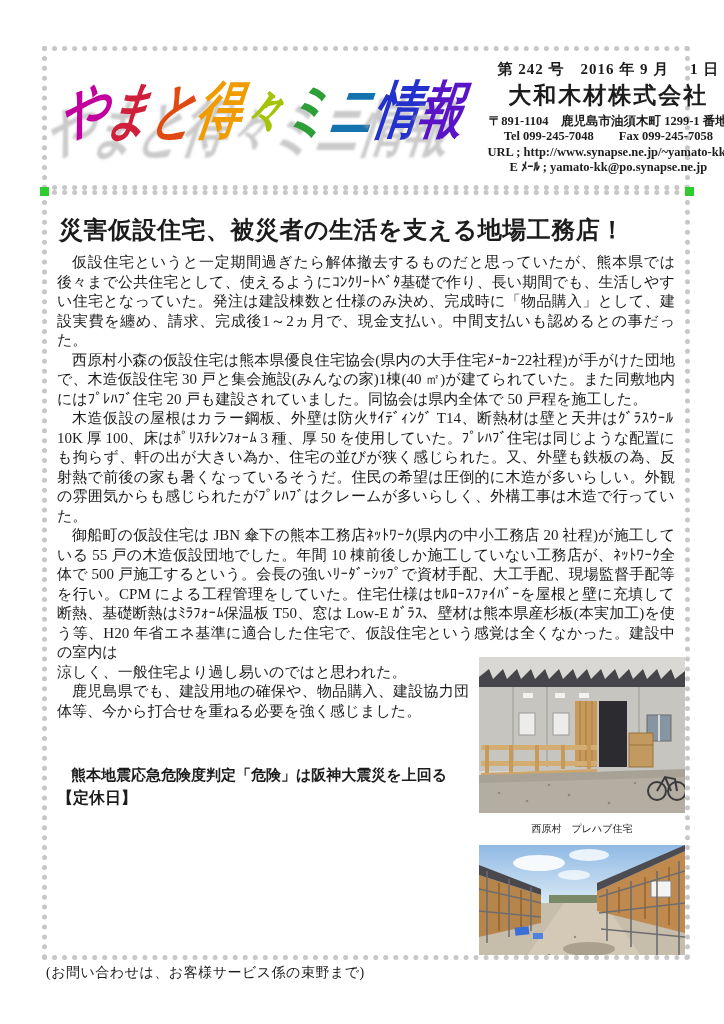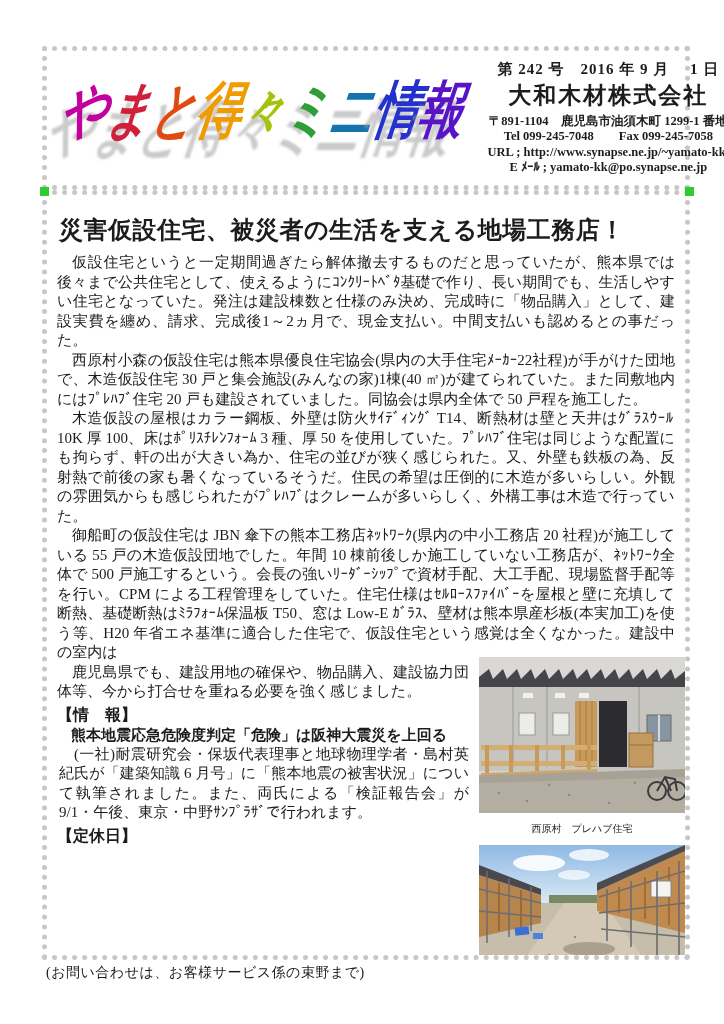--- a/index.html
+++ b/index.html
@@ -46,21 +46,21 @@
   .body-text { font-size:15px; line-height:19.5px; text-align:justify; }
   .body-text p { text-indent:1em; }
 
   .lower { display:flex; align-items:flex-start; }
   .col-left { width:412px; flex:0 0 auto; }
   .col-left p.cont { text-indent:0; }
   .col-left p { text-indent:1em; }
   .col-right { flex:1 1 auto; margin-left:10px; margin-top:-6px; text-align:center; }
 
   .sec-label { font-size:16px; font-weight:bold; line-height:21px; margin-top:2px; text-indent:0 !important; }
-  .info-headline { font-size:15px; font-weight:bold; line-height:20px; margin-left:14px; text-indent:0 !important; }
+  .info-headline { font-size:15px; font-weight:bold; line-height:20px; margin-left:14px; text-indent:0 !important;margin-top:44px; }
   .info-body { margin-left:2px; }
 
   
   .photo-frame { display:inline-block; line-height:0; }
   .photo-frame svg { display:block; }
   .caption { font-size:10px; line-height:20px; margin:2px 0 6px 0; text-align:center; }
 
   
   .footer-note {
     position:absolute; left:46px; top:964px; font-size:14px; letter-spacing:0.5px;
@@ -93,25 +93,24 @@
     <div class="body-text">
       <p>仮設住宅というと一定期間過ぎたら解体撤去するものだと思っていたが、熊本県では後々まで公共住宅として、使えるようにｺﾝｸﾘｰﾄﾍﾞﾀ基礎で作り、長い期間でも、生活しやすい住宅となっていた。発注は建設棟数と仕様のみ決め、完成時に「物品購入」として、建設実費を纏め、請求、完成後1～2ヵ月で、現金支払い。中間支払いも認めるとの事だった。</p>
       <p>西原村小森の仮設住宅は熊本県優良住宅協会(県内の大手住宅ﾒｰｶｰ22社程)が手がけた団地で、木造仮設住宅 30 戸と集会施設(みんなの家)1棟(40 ㎡)が建てられていた。また同敷地内にはﾌﾟﾚﾊﾌﾞ住宅 20 戸も建設されていました。同協会は県内全体で 50 戸程を施工した。</p>
       <p>木造仮設の屋根はカラー鋼板、外壁は防火ｻｲﾃﾞｨﾝｸﾞ T14、断熱材は壁と天井はｸﾞﾗｽｳｰﾙ 10K 厚 100、床はﾎﾟﾘｽﾁﾚﾝﾌｫｰﾑ 3 種、厚 50 を使用していた。ﾌﾟﾚﾊﾌﾞ住宅は同じような配置にも拘らず、軒の出が大きい為か、住宅の並びが狭く感じられた。又、外壁も鉄板の為、反射熱で前後の家も暑くなっているそうだ。住民の希望は圧倒的に木造が多いらしい。外観の雰囲気からも感じられたがﾌﾟﾚﾊﾌﾞはクレームが多いらしく、外構工事は木造で行っていた。</p>
       <p>御船町の仮設住宅は JBN 傘下の熊本工務店ﾈｯﾄﾜｰｸ(県内の中小工務店 20 社程)が施工している 55 戸の木造仮設団地でした。年間 10 棟前後しか施工していない工務店が、ﾈｯﾄﾜｰｸ全体で 500 戸施工するという。会長の強いﾘｰﾀﾞｰｼｯﾌﾟで資材手配、大工手配、現場監督手配等を行い。CPM による工程管理をしていた。住宅仕様はｾﾙﾛｰｽﾌｧｲﾊﾞｰを屋根と壁に充填して断熱、基礎断熱はﾐﾗﾌｫｰﾑ保温板 T50、窓は Low-E ｶﾞﾗｽ、壁材は熊本県産杉板(本実加工)を使う等、H20 年省エネ基準に適合した住宅で、仮設住宅という感覚は全くなかった。建設中の室内は</p>
     </div>
 
     <div class="lower">
 
       <div class="col-left body-text">
+        <p class="cont">涼しく、一般住宅より過し易いのではと思われた。</p>
         <p>鹿児島県でも、建設用地の確保や、物品購入、建設協力団体等、今から打合せを重ねる必要を強く感じました。</p>
 
-        <p class="sec-label">【情　報】</p>
         <p class="info-headline">熊本地震応急危険度判定「危険」は阪神大震災を上回る</p>
-        <p class="info-body">(一社)耐震研究会・保坂代表理事と地球物理学者・島村英紀氏が「建築知識 6 月号」に「熊本地震の被害状況」について執筆されました。また、両氏による「検証報告会」が 9/1・午後、東京・中野ｻﾝﾌﾟﾗｻﾞで行われます。</p>
 
         <p class="sec-label">【定休日】</p>
 
       </div>
 
       <div class="col-right">
 
         
         <span class="photo-frame">
           <svg width="206" height="156" viewBox="0 0 206 156" xmlns="http://www.w3.org/2000/svg">

